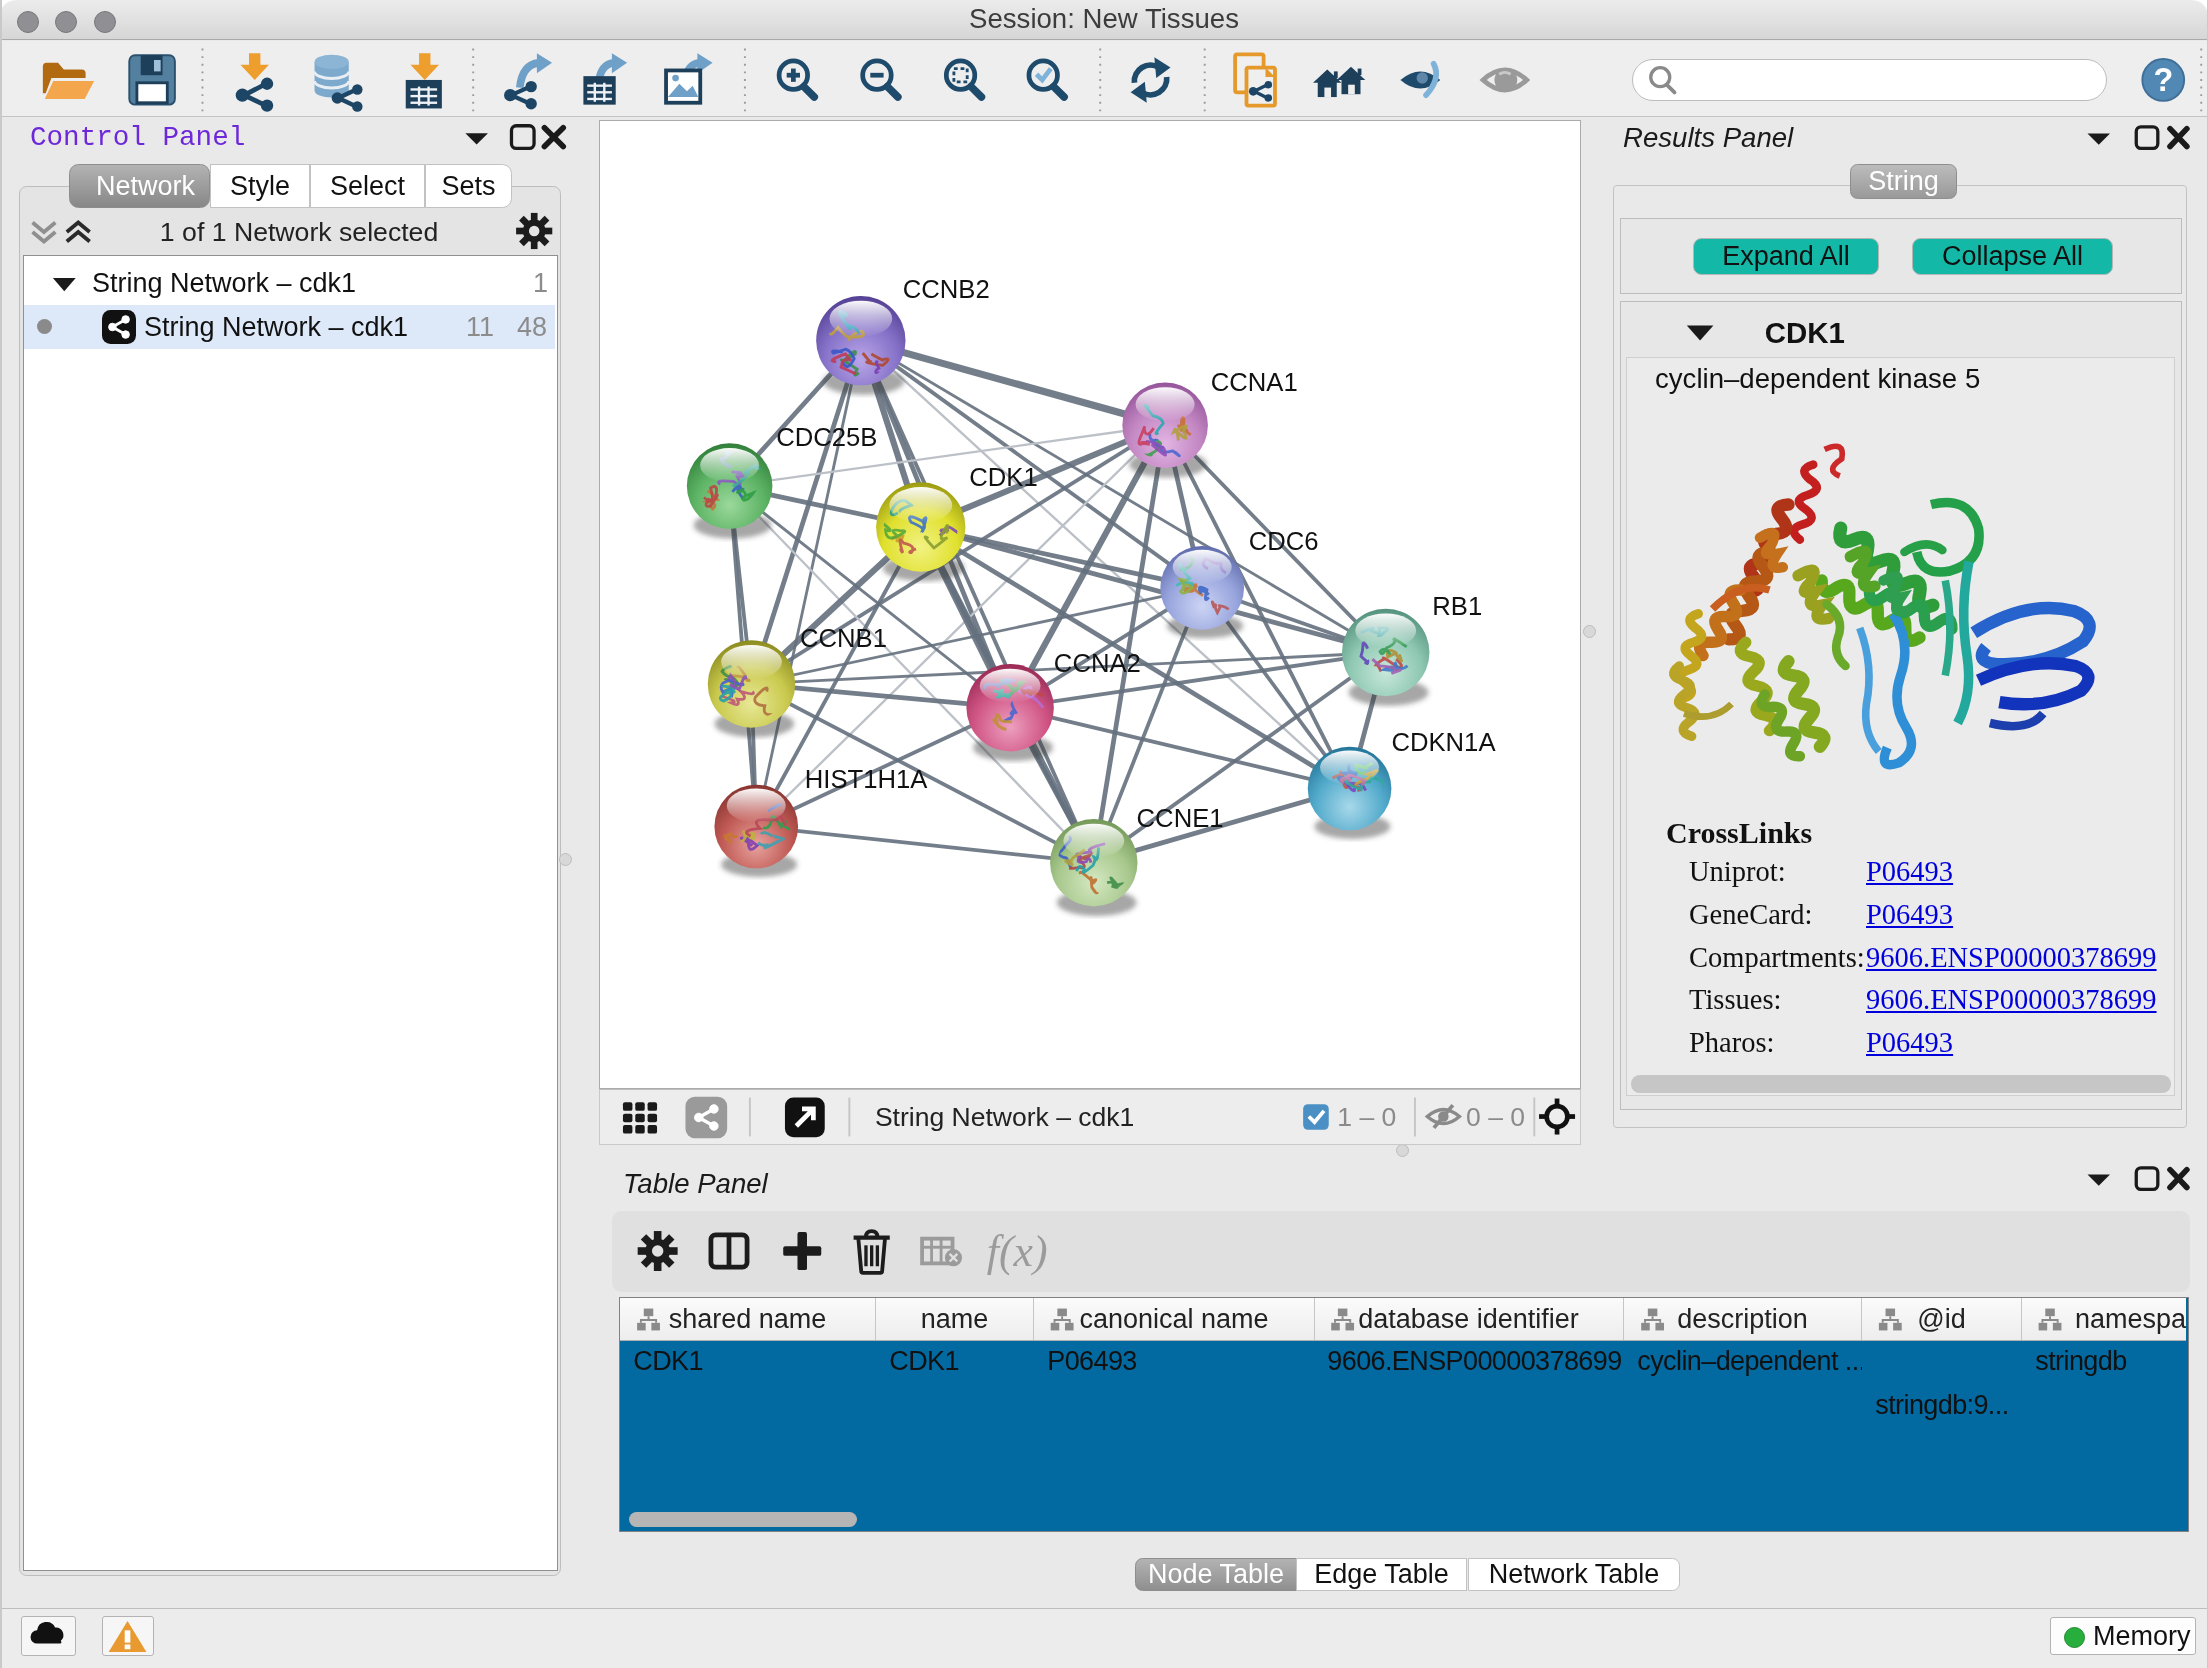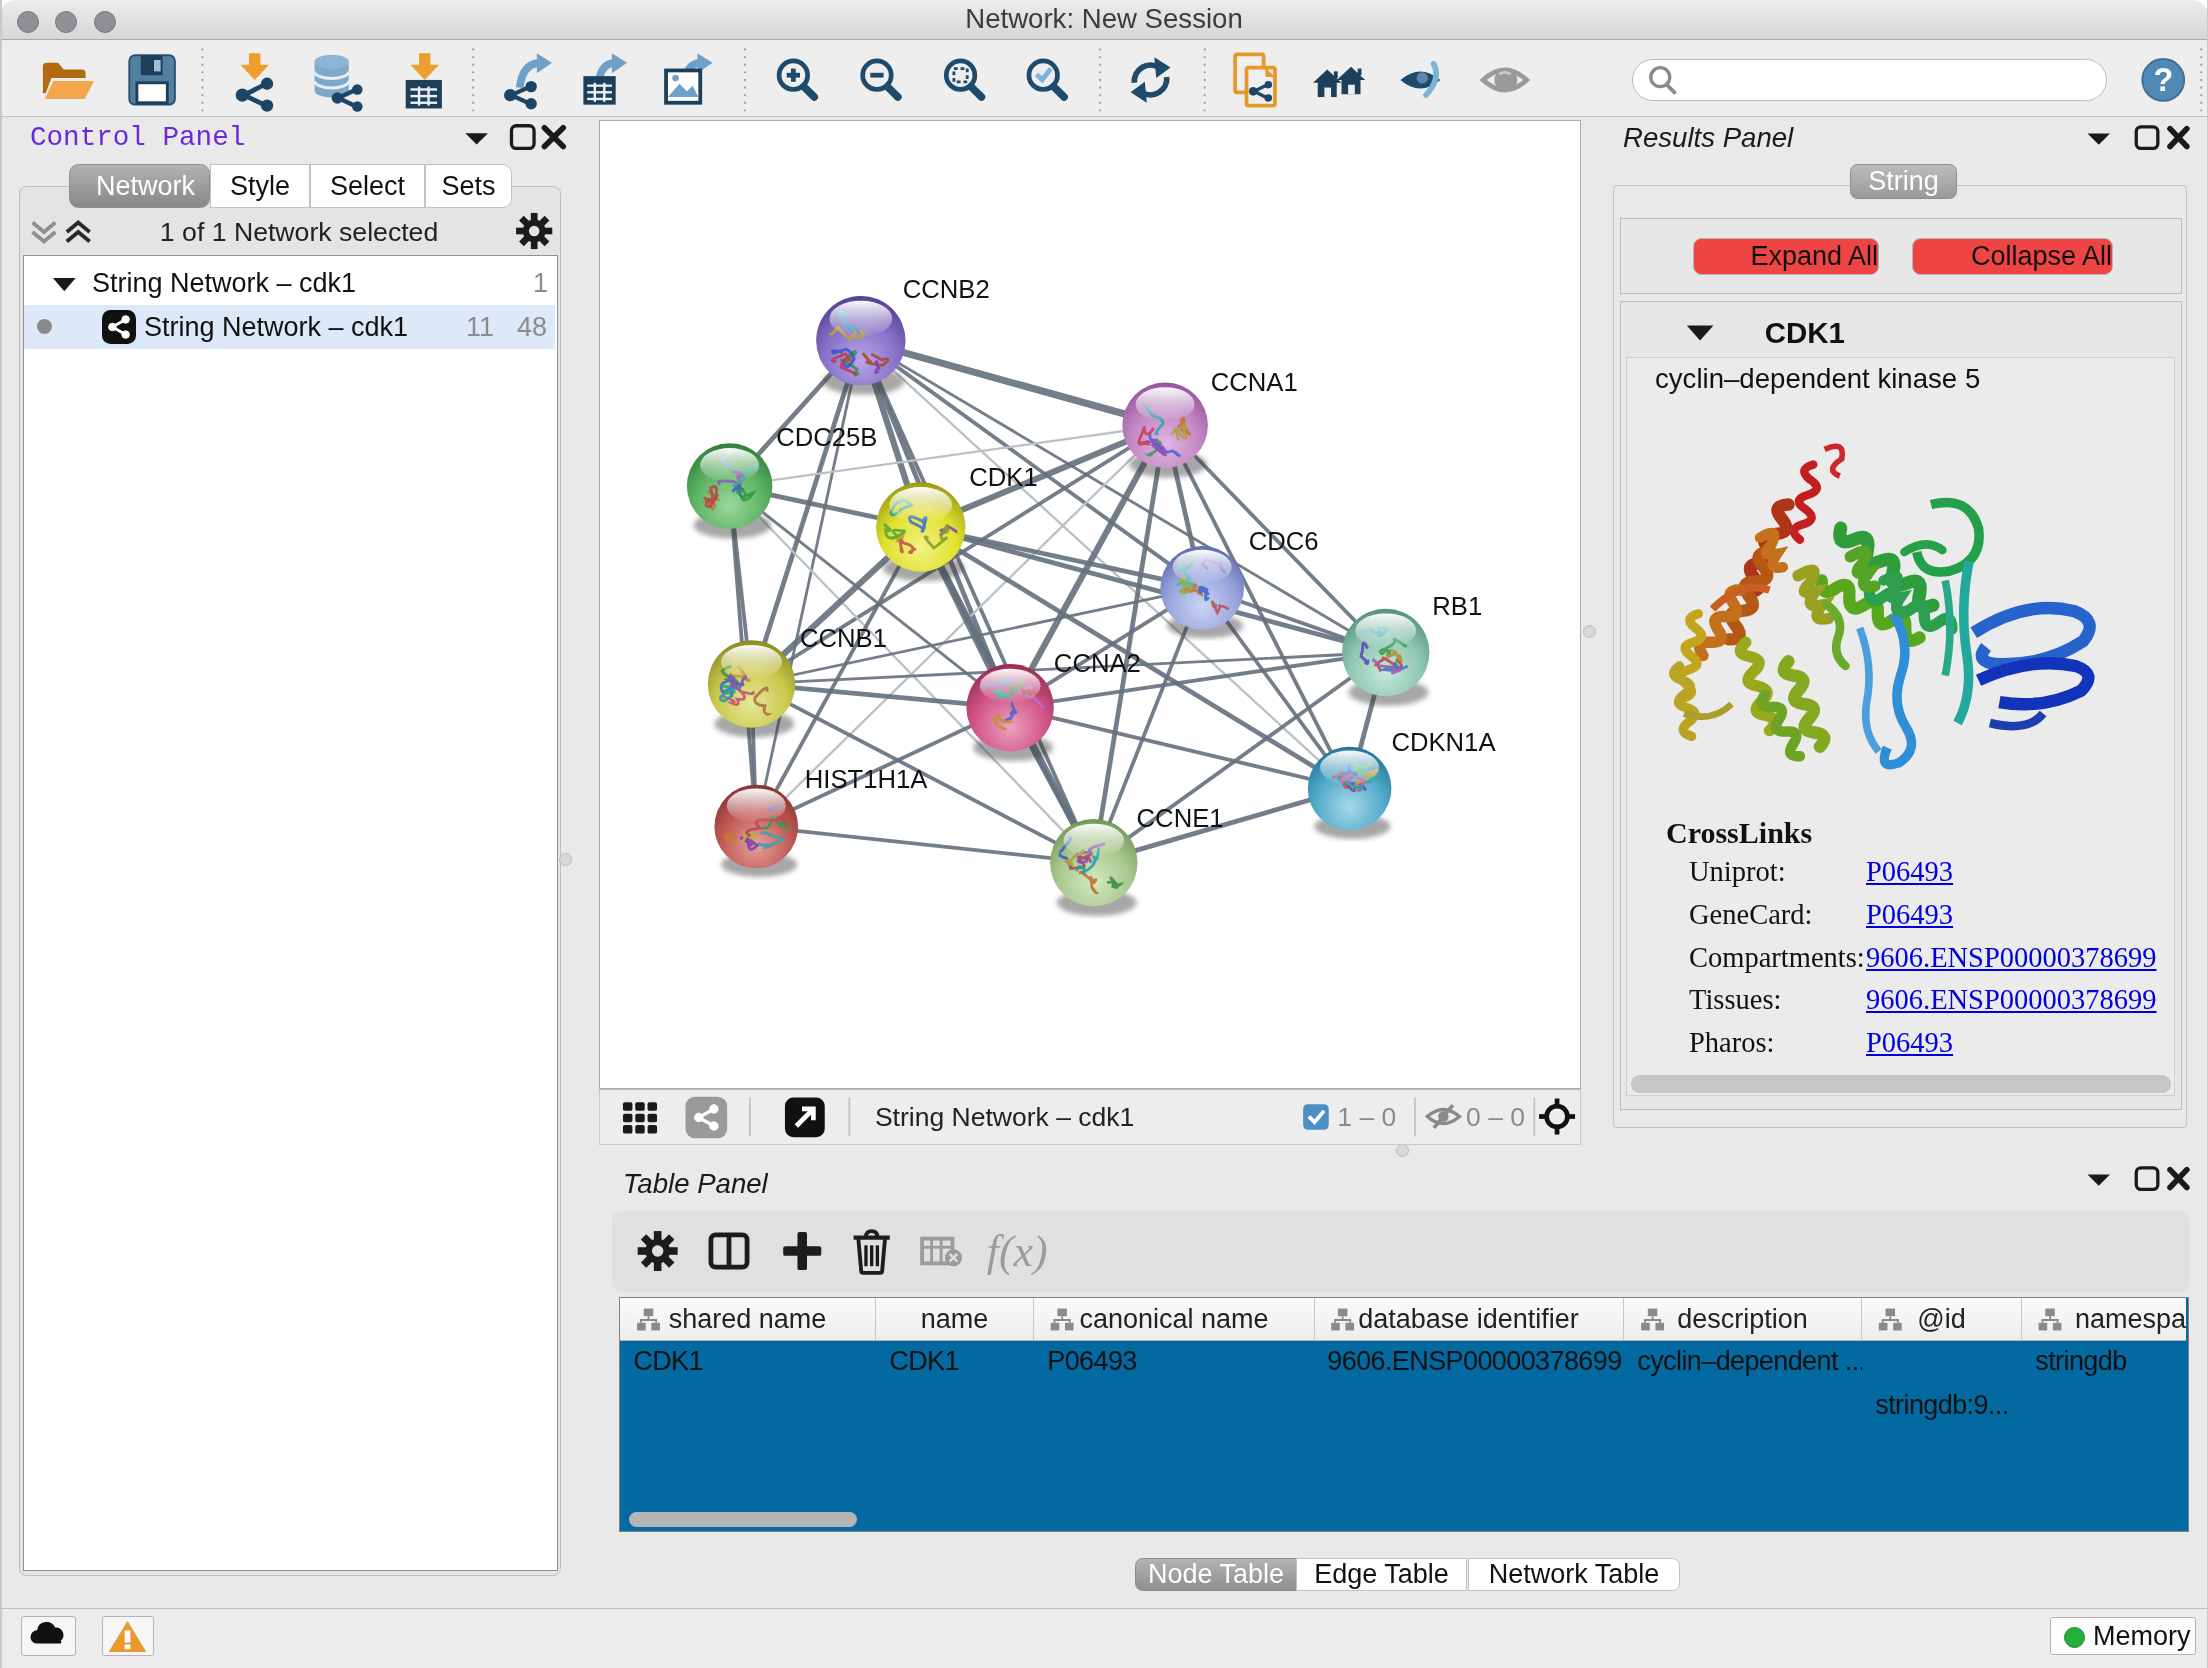--- a/index.html
+++ b/index.html
@@ -19,21 +19,21 @@
 #cp-selrow { left:23px; top:207px; width:535px; height:48px; font-size:27px; color:#000000; }
 #cp-list { left:23px; top:255px; width:535px; height:1316px; background:#fff; border:1.9px solid #909090; }
 #row1 { left:0; top:7.6px; width:531px; height:42px; }
 #row2 { left:0; top:49px; width:531px; height:44px; background:#dde8f8; }
 #netview { left:599px; top:120px; width:982px; height:969px; background:#fff; border:1px solid #ababab; }
 #netbar { left:599px; top:1089px; width:982px; height:56px; background:#ededed; border:1px solid #c9c9c9; border-top:1px solid #bdbdbd; }
 #rpanel-title { left:1623px; top:122px; font-size:27.6px; color:#1a1a1a; }
 #stringbtn { left:1850px; top:164px; width:107px; height:35px; background:linear-gradient(#bcbcbc,#999999); border:1px solid #8e8e8e; border-radius:7.6px; color:#fff; font-size:27px; text-align:center; line-height:33px; }
 #rbox { left:1613px; top:185px; width:574px; height:943px; border:1px solid #c2c2c2; border-radius:3.8px; }
 #rboxA { left:1620px; top:218px; width:562px; height:76px; border:1px solid #bdbdbd; background:#e7e7e7; }
-.rbtn { position:absolute; top:238px; height:37px; background:#ef4444; border:1px solid #b5b5b5; border-radius:8.6px; font-size:27px; color:#111; text-align:right; line-height:35px; }
+.rbtn { position:absolute; top:238px; height:37px; background:#14b8a6; border:1px solid #b5b5b5; border-radius:8.6px; font-size:27px; color:#111; text-align:center; line-height:35px; }
 #rboxB { left:1620px; top:301px; width:562px; height:809px; border:1px solid #bdbdbd; background:#e7e7e7; }
 #rboxB2 { left:1626px; top:357px; width:549px; height:739px; border:1px solid #cfcfcf; background:#ebebeb; }
 #cdk1desc { left:1655px; top:363px; font-size:27.6px; color:#111; }
 #crosslinks { left:1666px; top:816px; font-family:"Liberation Serif", serif; font-size:30px; font-weight:bold; color:#111; }
 .cl-label { position:absolute; left:1689px; font-family:"Liberation Serif", serif; font-size:28.5px; color:#111; }
 .cl-link { position:absolute; left:1866px; font-family:"Liberation Serif", serif; font-size:28.5px; color:#0000dd; text-decoration:underline; }
 #rscroll { left:1631px; top:1075px; width:540px; height:18px; background:#c6c6c6; border-radius:8.6px; }
 #tp-title { left:623px; top:1168px; font-size:27.6px; color:#1a1a1a; }
 #tp-toolbar { left:612px; top:1211px; width:1578px; height:81px; background:#e0e0e0; border-radius:9.5px; }
 #tbl { left:619px; top:1297px; width:1570px; height:235px; background:#0369a1; border:1.9px solid #828282; }
@@ -46,21 +46,21 @@
 .sbtn { position:absolute; top:1616px; height:40px; background:#f6f6f6; border:1px solid #b3b3b3; border-radius:2.9px; }
 #memory { left:2050px; top:1617px; width:146px; height:38px; background:#fdfdfd; border:1px solid #b3b3b3; border-radius:2.9px; font-size:27px; color:#111; line-height:36px; }
 .splitdot { position:absolute; width:13.3px; height:13.3px; border-radius:50%; background:#d8d8d8; border:1px solid #bdbdbd; }
 </style>
 </head>
 <body>
 <div id="titlebar" class="abs">
   <div class="tl" style="left:17px"></div>
   <div class="tl" style="left:55px"></div>
   <div class="tl" style="left:94px"></div>
-  <div id="title">Network: New Session</div>
+  <div id="title">Session: New Tissues</div>
 </div>
 <div id="toolbar" class="abs">
 <svg width="2208" height="76" viewBox="0 0 2322 80">
   <g stroke="#9a9a9a" stroke-width="2" stroke-dasharray="2,6">
     <line x1="212" y1="8" x2="212" y2="74"></line>
         <line x1="497" y1="8" x2="497" y2="74"></line>
     <line x1="783" y1="8" x2="783" y2="74"></line>
         <line x1="1157" y1="8" x2="1157" y2="74"></line>
     <line x1="1267" y1="8" x2="1267" y2="74"></line>
         <line x1="2316" y1="8" x2="2316" y2="74"></line>

